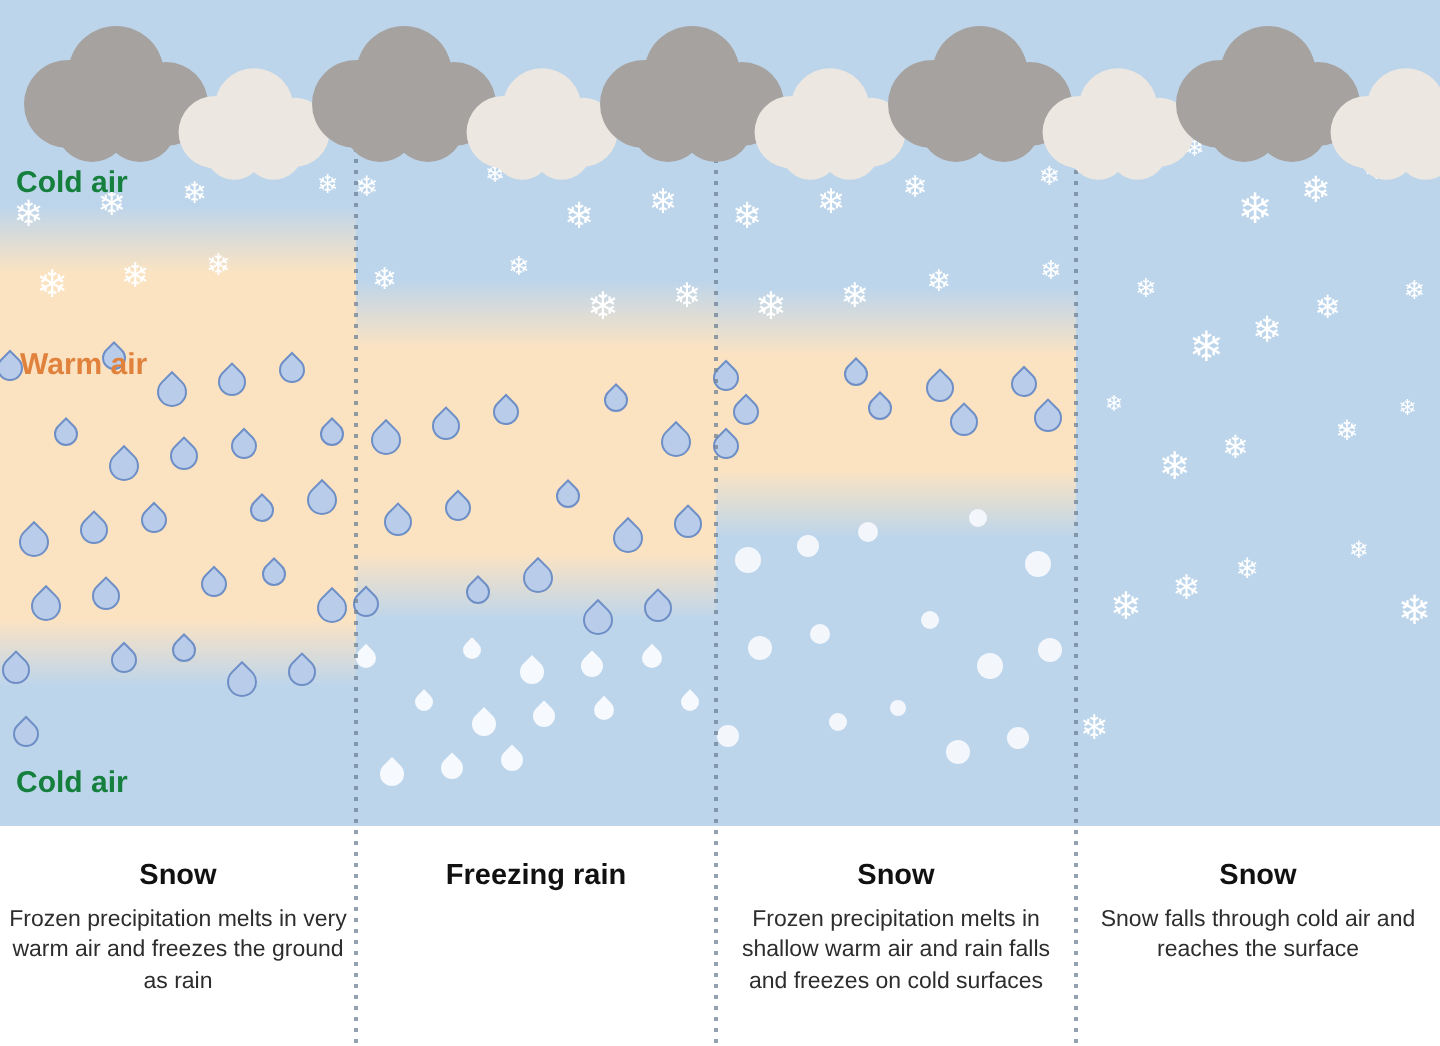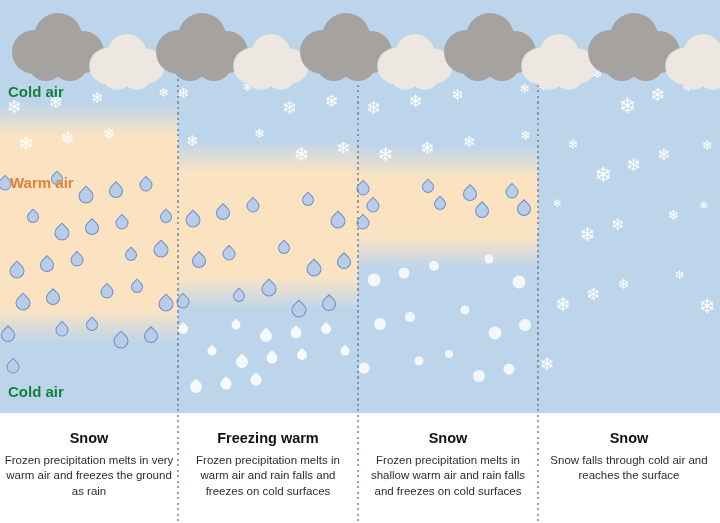--- a/index.html
+++ b/index.html
@@ -287,22 +287,21 @@
   <span class="air-label cold label-cold-top">Cold air</span>
   <span class="air-label warm label-warm">Warm air</span>
   <span class="air-label cold label-cold-bottom">Cold air</span>
 
   <div class="captions">
     <div class="caption cap-0">
       <h3>Snow</h3>
       <p>Frozen precipitation melts in very warm air and freezes the ground as rain</p>
     </div>
     <div class="caption cap-1">
-      <h3>Freezing warm</h3>
-      <p>Frozen precipitation melts in warm air and rain falls and freezes on cold surfaces</p>
+      <h3>Freezing rain</h3>
     </div>
     <div class="caption cap-2">
       <h3>Snow</h3>
       <p>Frozen precipitation melts in shallow warm air and rain falls and freezes on cold surfaces</p>
     </div>
     <div class="caption cap-3">
       <h3>Snow</h3>
       <p>Snow falls through cold air and reaches the surface</p>
     </div>
   </div>

